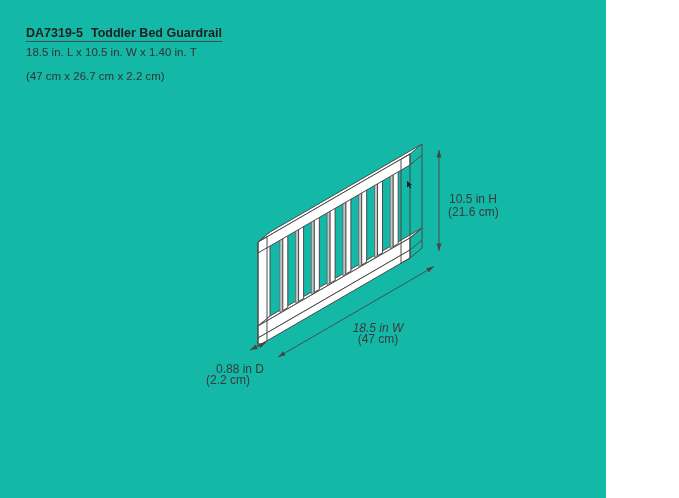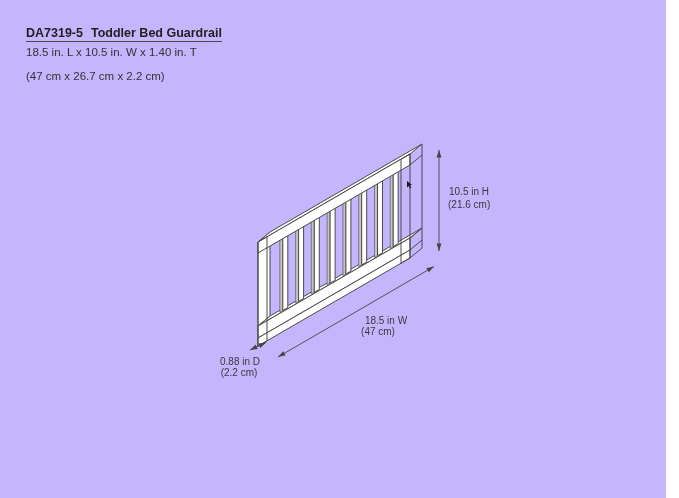--- a/index.html
+++ b/index.html
@@ -1,30 +1,30 @@
 <!DOCTYPE html>
 <html><head>
 <meta charset="utf-8">
 <style>
   html,body{margin:0;padding:0;background:#ffffff;}
   .page{
-    position:relative;width:666px;height:498px;background:#c4b5fd;overflow:hidden;
+    position:relative;width:606px;height:498px;background:#14b8a6;overflow:hidden;
     font-family:"Liberation Sans", sans-serif;
   }
   .title-block{position:absolute;left:26px;top:23px;color:#2e2e2e;}
   .title-line{
     display:inline-block;font-weight:bold;font-size:12.5px;color:#1f1f1f;
     border-bottom:1.2px solid #4a4a4a;padding-bottom:1px;white-space:nowrap;
   }
   .title-line .model{margin-right:8px;}
   .dim-line{font-size:11.5px;color:#333333;margin-top:12px;white-space:nowrap;}
   .dim-line.first{margin-top:4px;}
   .diagram-svg{position:absolute;left:0;top:0;}
   .dim-label{
-    position:absolute;font-size:10px;color:#3a3a3a;white-space:nowrap;line-height:11px;
+    position:absolute;font-size:12px;color:#3a3a3a;white-space:nowrap;line-height:11px;margin-top:8px;
   }
   .dim-label.centered{transform:translateX(-50%);}
   .face{fill:#ffffff;stroke:#4a4a4a;stroke-width:1;stroke-linejoin:round;}
   .shade{fill:#c4c4c4;stroke:#5a5a5a;stroke-width:0.7;stroke-linejoin:round;}
   .edge{fill:none;stroke:#4a4a4a;stroke-width:1;stroke-linejoin:round;}
   .dimline{fill:none;stroke:#454545;stroke-width:0.9;}
 </style>
 </head>
 <body>
 
@@ -112,19 +112,19 @@
     <path d="M407,181 L407,187.6 L408.8,186.1 L410,188.4 L411.1,187.7 L409.9,185.5 L412,185.1 Z" fill="#1c1c1c"></path>
 
     <line class="dimline" x1="439" y1="150" x2="439" y2="251" marker-start="url(#ah)" marker-end="url(#ah)"></line>
     <line class="dimline" x1="278" y1="357" x2="434" y2="266.5" marker-start="url(#ah)" marker-end="url(#ah)"></line>
     <line class="dimline" x1="250" y1="350" x2="266" y2="342.5" marker-start="url(#ah)" marker-end="url(#ah)"></line>
   </svg>
 
   <div class="dim-label" style="left:449px;top:186px;">10.5 in H</div>
   <div class="dim-label" style="left:448px;top:198.5px;">(21.6 cm)</div>
 
-  <div class="dim-label centered" style="left:386px;top:315px;">18.5 in W</div>
+  <div class="dim-label centered" style="left:378px;top:315px;font-style:italic;">18.5 in W</div>
   <div class="dim-label centered" style="left:378px;top:326px;text-align:right;">(47 cm)</div>
 
   <div class="dim-label centered" style="left:240px;top:356px;text-align:right;">0.88 in D</div>
-  <div class="dim-label centered" style="left:239px;top:367px;">(2.2 cm)</div>
+  <div class="dim-label centered" style="left:228px;top:367px;">(2.2 cm)</div>
 
 </div>
 
 </body></html>

